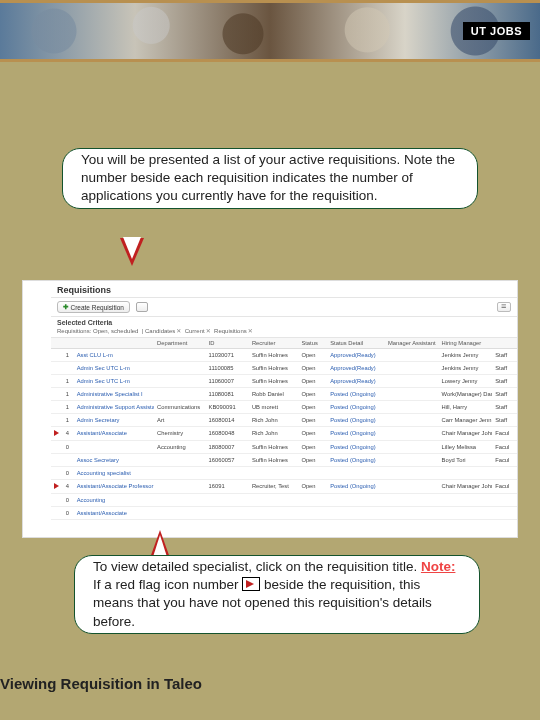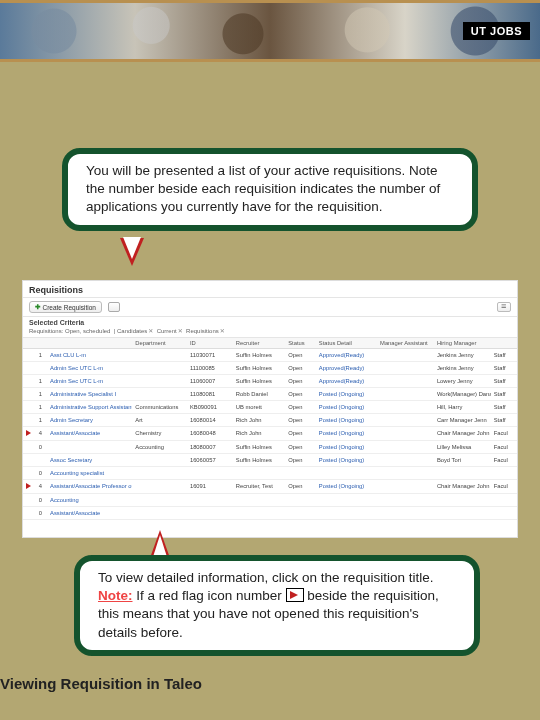--- a/index.html
+++ b/index.html
@@ -39,23 +39,23 @@
     color: #fff;
     font-size: 11px;
     font-weight: bold;
     padding: 3px 8px;
     z-index: 2;
     letter-spacing: 0.5px;
   }
   .callout {
     position: absolute;
     background: #fff;
-    border: 6px solid #14532d;
+    border: 1px solid #14532d;
     border-radius: 18px;
-    padding: 8px 18px;
+    padding: 2px 18px;
     font-size: 13.5px;
     line-height: 1.35;
     color: #222;
     z-index: 10;
   }
   .callout-top { top: 148px; left: 62px; width: 416px; }
   .callout-bottom { top: 555px; left: 74px; width: 406px; }
   .callout-bottom .note-label { color: #ef4444; font-weight: bold; text-decoration: underline; }
   .callout-bottom .flag-inline {
     display: inline-block;
@@ -112,20 +112,21 @@
     position: absolute;
     top: 280px;
     left: 22px;
     width: 496px;
     height: 258px;
     background: #fff;
     font-size: 6.5px;
     color: #333;
     overflow: hidden;
     border: 1px solid #ddd;
+    padding-left: 28px;
   }
   .req-header {
     padding: 4px 6px 2px;
     font-size: 9px;
     font-weight: bold;
     color: #333;
     border-bottom: 1px solid #e5e5e5;
   }
   .toolbar {
     display: flex;
@@ -441,16 +442,16 @@
           <td></td>
           <td></td>
           <td></td>
         </tr>
       </tbody>
   </table>
 </div>
 
 <div class="callout-tail tail-bottom"></div>
 <div class="callout callout-bottom">
-  <span>To view detailed information, click on the requisition title. </span><span class="note-label">Note:</span><span> If a red flag icon number </span><span class="flag-inline"></span><span> beside the requisition, this means that you have not opened this requisition's details before.</span>
+  <span>To view detailed specialist, click on the requisition title. </span><span class="note-label">Note:</span><span> If a red flag icon number </span><span class="flag-inline"></span><span> beside the requisition, this means that you have not opened this requisition's details before.</span>
 </div>
 
 <div class="footer-title">Viewing Requisition in Taleo</div>
 
 </body></html>

